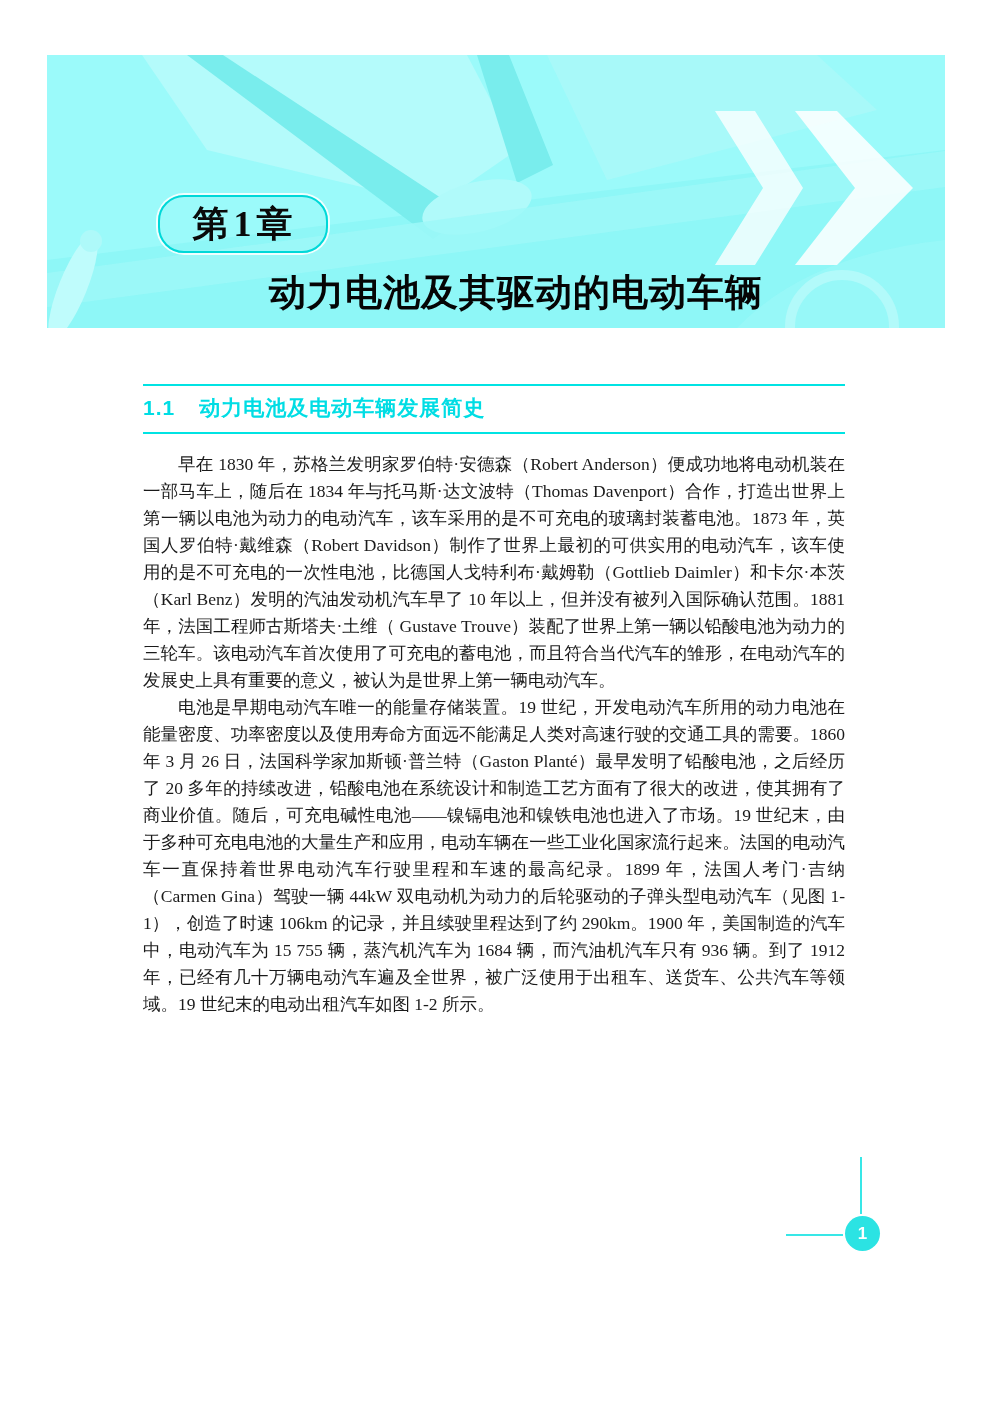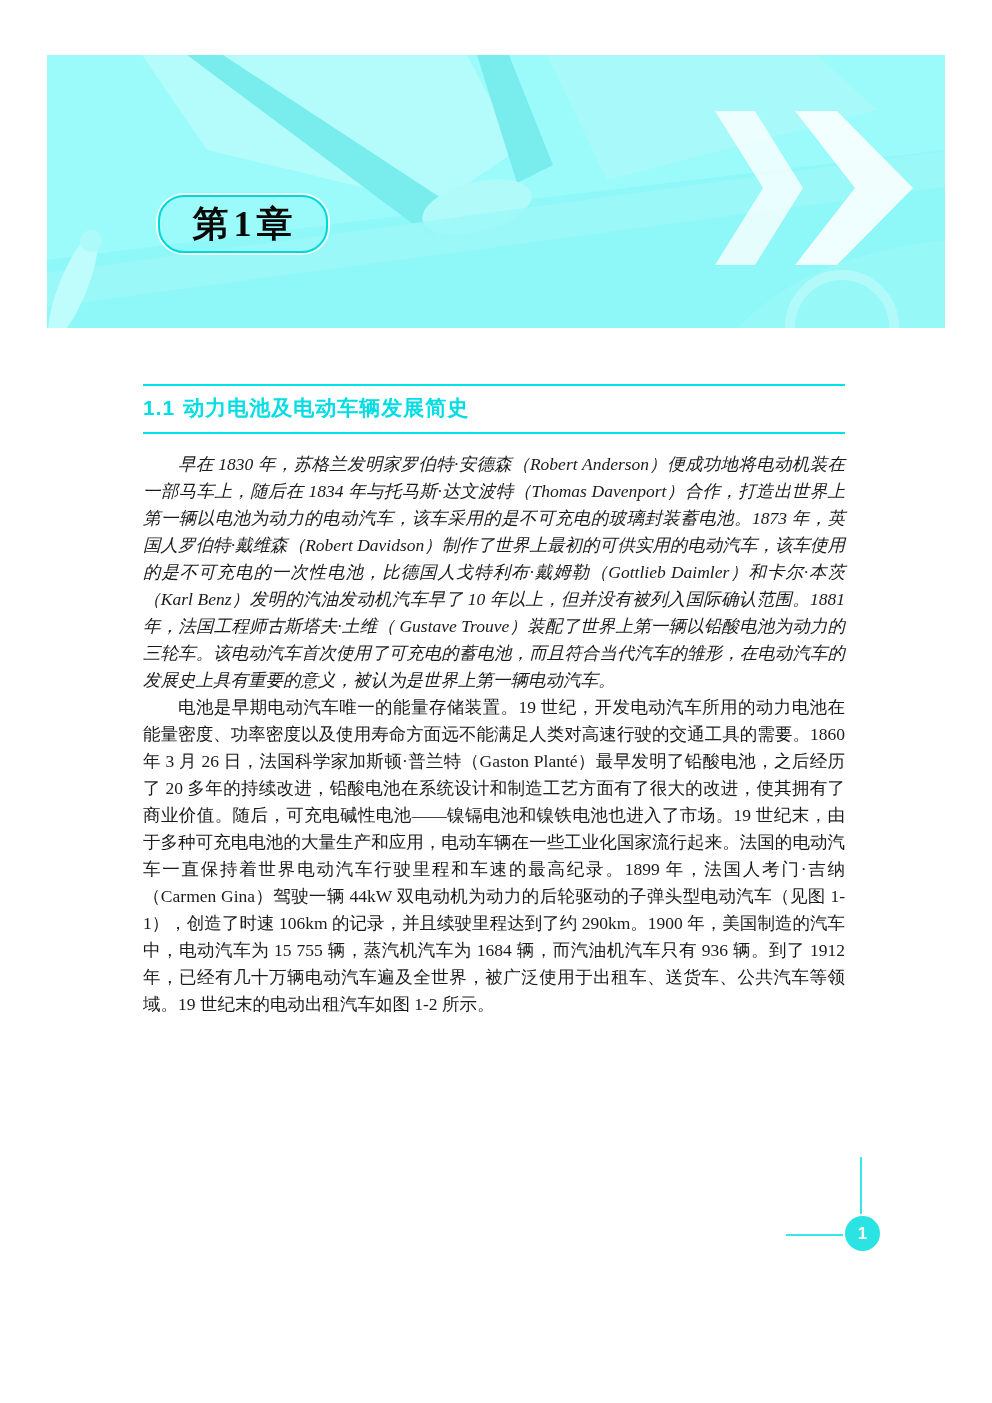--- a/index.html
+++ b/index.html
@@ -34,31 +34,31 @@
     font-weight:bold; font-size:37px; color:#050505; letter-spacing:1px;
     white-space:nowrap;
   }
 
   
   .content {
     position:absolute; left:143px; top:369px; width:702px;
     font-size:17.5px; line-height:27px; text-align:justify;
   }
   .content p { text-indent:2em; margin:0; }
-  .content p.after-heading { margin-top:17px;font-style:italic; }
+  .content p.after-heading { margin-top:17px; }
 
   .section-heading {
     margin-top:15px; margin-bottom:2px;
     border-top:2px solid #00e3e3; border-bottom:2px solid #00e3e3;
     padding:9px 0 11px 0;
     font-family:"Liberation Sans","DejaVu Sans",sans-serif;
     font-weight:bold; font-size:21px; color:#00dde4;
     text-align:left; text-indent:0; line-height:26px;
   }
-  .section-heading .sec-num { margin-right:8px; letter-spacing:1px; }
+  .section-heading .sec-num { margin-right:24px; letter-spacing:1px; }
   .section-heading .sec-title { letter-spacing:1px; }
 
   
   .pn-vline { position:absolute; left:860px; top:1157px; width:2px; height:57px; background:#38e7e7; }
   .pn-hline { position:absolute; left:786px; top:1234px; width:57px; height:2px; background:#38e7e7; }
   .pn-circle {
     position:absolute; left:845px; top:1216px; width:35px; height:35px;
     border-radius:50%; background:#2be3e3;
     display:flex; align-items:center; justify-content:center;
     font-family:"Liberation Sans","DejaVu Sans",sans-serif;
@@ -87,20 +87,21 @@
       <g>
         <polygon points="668,56 708,56 756,133 708,210 668,210 716,133" fill="#ffffff" opacity="0.78"></polygon>
         <polygon points="748,56 790,56 866,133 790,210 748,210 808,133" fill="#ffffff" opacity="0.86"></polygon>
       </g>
     </svg>
 
     <div class="chapter-box">
       <span class="chapter-label">第1章</span>
     </div>
 
+    <div class="banner-title">动力电池及其驱动的电动车辆</div>
   </div>
 
   <div class="content">
 
     <div class="section-heading">
       <span class="sec-num">1.1</span><span class="sec-title">动力电池及电动车辆发展简史</span>
     </div>
 
     <p class="after-heading">早在 1830 年，苏格兰发明家罗伯特·安德森（Robert Anderson）便成功地将电动机装在一部马车上，随后在 1834 年与托马斯·达文波特（Thomas Davenport）合作，打造出世界上第一辆以电池为动力的电动汽车，该车采用的是不可充电的玻璃封装蓄电池。1873 年，英国人罗伯特·戴维森（Robert Davidson）制作了世界上最初的可供实用的电动汽车，该车使用的是不可充电的一次性电池，比德国人戈特利布·戴姆勒（Gottlieb Daimler）和卡尔·本茨（Karl Benz）发明的汽油发动机汽车早了 10 年以上，但并没有被列入国际确认范围。1881 年，法国工程师古斯塔夫·土维（ Gustave Trouve）装配了世界上第一辆以铅酸电池为动力的三轮车。该电动汽车首次使用了可充电的蓄电池，而且符合当代汽车的雏形，在电动汽车的发展史上具有重要的意义，被认为是世界上第一辆电动汽车。</p>
     <p>电池是早期电动汽车唯一的能量存储装置。19 世纪，开发电动汽车所用的动力电池在能量密度、功率密度以及使用寿命方面远不能满足人类对高速行驶的交通工具的需要。1860 年 3 月 26 日，法国科学家加斯顿·普兰特（Gaston Planté）最早发明了铅酸电池，之后经历了 20 多年的持续改进，铅酸电池在系统设计和制造工艺方面有了很大的改进，使其拥有了商业价值。随后，可充电碱性电池——镍镉电池和镍铁电池也进入了市场。19 世纪末，由于多种可充电电池的大量生产和应用，电动车辆在一些工业化国家流行起来。法国的电动汽车一直保持着世界电动汽车行驶里程和车速的最高纪录。1899 年，法国人考门·吉纳（Carmen Gina）驾驶一辆 44kW 双电动机为动力的后轮驱动的子弹头型电动汽车（见图 1-1），创造了时速 106km 的记录，并且续驶里程达到了约 290km。1900 年，美国制造的汽车中，电动汽车为 15 755 辆，蒸汽机汽车为 1684 辆，而汽油机汽车只有 936 辆。到了 1912 年，已经有几十万辆电动汽车遍及全世界，被广泛使用于出租车、送货车、公共汽车等领域。19 世纪末的电动出租汽车如图 1-2 所示。</p>

